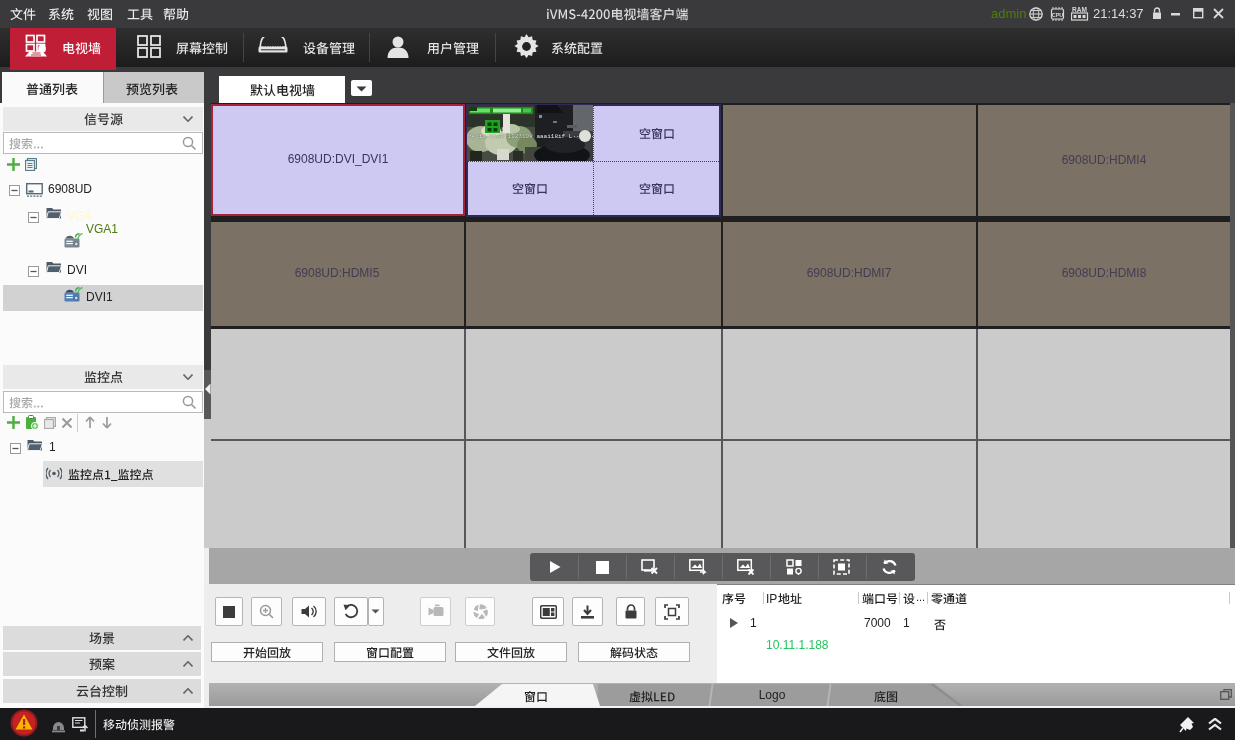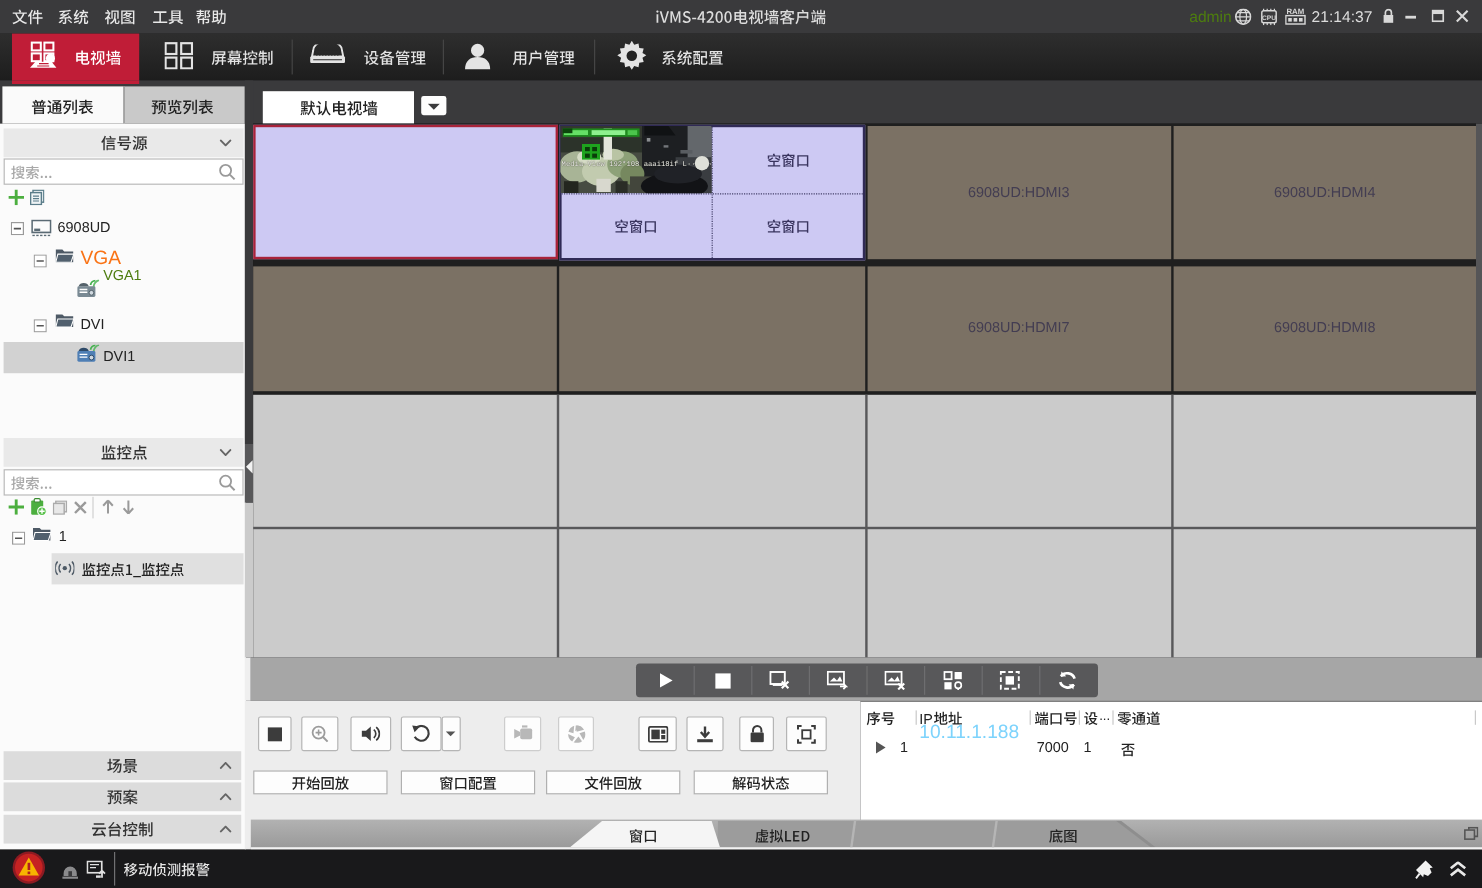--- a/index.html
+++ b/index.html
@@ -185,21 +185,21 @@
     </svg>
 <div class="lat" style="left:48px;top:183.0px;font-size:12px;line-height:12px;color:#222;">6908UD</div>
 <svg class="abs" style="left:28px;top:212px;" width="11" height="11" viewBox="0 0 11 11">
       <rect x="0.5" y="0.5" width="10" height="10" fill="#fff" stroke="#9a9a9a"></rect>
       <line x1="2.5" y1="5.5" x2="8.5" y2="5.5" stroke="#555" stroke-width="1.3"></line>
     </svg>
 <svg class="abs" style="left:46px;top:206px;" width="16" height="13" viewBox="0 0 16 13">
       <path d="M0.5 2 H6 L7.5 3.5 H15 V12.5 H0.5 Z" fill="#4e5a66"></path>
       <path d="M2.2 5.8 H15.5 L13.2 12.5 H0.5 Z" fill="#51606e" stroke="#fff" stroke-width="0.9"></path>
     </svg>
-<div class="lat" style="left:67px;top:210.0px;font-size:16px;line-height:12px;color:#f97316;">VGA</div>
+<div class="lat" style="left:67px;top:210.0px;font-size:12px;line-height:12px;color:#fef9c3;">VGA</div>
 <svg class="abs" style="left:64px;top:233px;" width="19" height="15" viewBox="0 0 19 15">
       <path d="M11.5 4.5 A4 4 0 0 1 15.5 0.8" fill="none" stroke="#44b14e" stroke-width="1.5"></path>
       <path d="M14 6 A6.5 6.5 0 0 1 18.5 0.5" fill="none" stroke="#44b14e" stroke-width="1.5" opacity="0.8"></path>
       <rect x="0.5" y="5.5" width="15" height="9" rx="1.2" fill="#7a8a94"></rect>
       <path d="M1.5 5.5 a4.5 4 0 0 1 8.5 0 z" fill="#55626b"></path>
       <line x1="2.3" y1="8.3" x2="8.8" y2="8.3" stroke="#fff" stroke-width="1.2"></line>
       <line x1="2.3" y1="10.6" x2="8.8" y2="10.6" stroke="#fff" stroke-width="1.2"></line>
       <circle cx="12.2" cy="11" r="2" fill="#cfd8df" stroke="#55626b" stroke-width="0.8"></circle>
     </svg>
 <div class="lat" style="left:86px;top:223px;font-size:12px;line-height:12px;color:#4d7c0f;">VGA1</div>
@@ -307,30 +307,31 @@
     </svg>
 <div class="abs" style="left:204px;top:419px;width:7px;height:129px;background:#cbcbcb"></div>
 <div class="abs" style="left:211px;top:103px;width:1024px;height:445px;background:#1f1f1f"></div>
 <div class="abs" style="left:1230px;top:103px;width:5px;height:445px;background:#555557"></div>
 <div class="abs" style="left:211px;top:329px;width:1019px;height:219px;background:#cbcbcb"></div>
 <div class="abs" style="left:211px;top:439px;width:1019px;height:2px;background:#58585a"></div>
 <div class="abs" style="left:464px;top:329px;width:2px;height:219px;background:#58585a"></div>
 <div class="abs" style="left:721px;top:329px;width:2px;height:219px;background:#58585a"></div>
 <div class="abs" style="left:976px;top:329px;width:2px;height:219px;background:#58585a"></div>
 <div class="abs" style="left:723px;top:105px;width:253px;height:111px;background:#7b7164"></div>
-<div class="lat" style="left:649px;top:153.5px;width:400px;text-align:center;font-size:12px;line-height:12px;color:#433d52;">6908UD:HDMI3</div>
 <div class="abs" style="left:978px;top:105px;width:252px;height:111px;background:#7b7164"></div>
 <div class="lat" style="left:904px;top:153.5px;width:400px;text-align:center;font-size:12px;line-height:12px;color:#433d52;">6908UD:HDMI4</div>
 <div class="abs" style="left:211px;top:222px;width:253px;height:104px;background:#7b7164"></div>
+<div class="lat" style="left:137px;top:267.0px;width:400px;text-align:center;font-size:12px;line-height:12px;color:#433d52;">6908UD:HDMI5</div>
 <div class="abs" style="left:466px;top:222px;width:255px;height:104px;background:#7b7164"></div>
 <div class="abs" style="left:723px;top:222px;width:253px;height:104px;background:#7b7164"></div>
 <div class="lat" style="left:649px;top:267.0px;width:400px;text-align:center;font-size:12px;line-height:12px;color:#433d52;">6908UD:HDMI7</div>
 <div class="abs" style="left:978px;top:222px;width:252px;height:104px;background:#7b7164"></div>
 <div class="lat" style="left:904px;top:267.0px;width:400px;text-align:center;font-size:12px;line-height:12px;color:#433d52;">6908UD:HDMI8</div>
 <div class="abs" style="left:211px;top:104px;width:254px;height:112px;background:#cdc9f3;border:2px solid #a8233a"></div>
+<div class="lat" style="left:138px;top:153.0px;width:400px;text-align:center;font-size:12px;line-height:12px;color:#3a3560;">6908UD:DVI_DVI1</div>
 <div class="abs" style="left:466px;top:104px;width:255px;height:113px;background:#cdc9f3;border:2px solid #302a56"></div>
 <div class="abs" style="left:468px;top:160.5px;width:251px;height:0;border-top:1.5px dotted #44406a"></div>
 <div class="abs" style="left:593px;top:106px;height:109px;width:0;border-left:1.5px dotted #44406a"></div>
 <svg style="position:absolute;left:639.0px;top:126.0px;overflow:visible" width="38" height="16" viewBox="0 -12.0 38 15.6">
       <path fill="#39345e" d="M6.6 -6.3C7.8 -5.7 9.5 -4.8 10.3 -4.2L11.1 -5.1C10.2 -5.6 8.5 -6.5 7.4 -7.1ZM4.6 -7.1C3.6 -6.3 2.3 -5.5 0.9 -5.1L1.6 -4.1C3 -4.6 4.4 -5.5 5.4 -6.4ZM0.9 -0.4V0.6H11.2V-0.4H6.6V-3.2H9.9V-4.2H2.2V-3.2H5.4V-0.4ZM5 -9.9C5.1 -9.5 5.3 -9.1 5.5 -8.7H0.8V-5.9H2V-7.7H10V-6.2H11.2V-8.7H6.9C6.7 -9.2 6.4 -9.8 6.2 -10.2Z M16.5 -8.1C15.5 -7.4 14.1 -6.8 12.9 -6.5L13.4 -5.6C14.7 -6 16.2 -6.7 17.3 -7.5ZM18.8 -7.5C20.1 -7 21.7 -6.1 22.5 -5.6L23.2 -6.3C22.4 -6.9 20.7 -7.7 19.5 -8.1ZM17.1 -6.8C16.9 -6.5 16.7 -6 16.4 -5.6H13.9V1H15V0.6H21V1H22.2V-5.6H17.6C17.8 -5.9 18.1 -6.3 18.3 -6.6ZM15 -0.2V-4.8H21V-0.2ZM16.4 -2.4C16.8 -2.3 17.2 -2.1 17.7 -1.9C17 -1.5 16.1 -1.2 15.3 -1.1C15.5 -0.9 15.7 -0.6 15.8 -0.4C16.8 -0.6 17.7 -1 18.5 -1.5C19.1 -1.2 19.6 -0.8 20 -0.6L20.6 -1.2C20.2 -1.4 19.7 -1.7 19.2 -2C19.7 -2.5 20.2 -3 20.5 -3.7L19.9 -4L19.7 -3.9H17.3C17.4 -4.1 17.5 -4.3 17.6 -4.5L16.7 -4.6C16.5 -4 16 -3.4 15.3 -2.9C15.5 -2.8 15.8 -2.6 15.9 -2.4C16.3 -2.7 16.6 -3 16.8 -3.3H19.2C19 -2.9 18.7 -2.6 18.4 -2.4C17.9 -2.6 17.4 -2.8 16.9 -3ZM17 -9.9C17.1 -9.7 17.2 -9.4 17.3 -9.2H12.9V-7.2H14V-8.3H21.9V-7.2H23.1V-9.2H18.7C18.6 -9.5 18.4 -9.9 18.2 -10.2Z M25.4 -8.9V0.7H26.6V-0.3H33.4V0.7H34.6V-8.9ZM26.6 -1.4V-7.8H33.4V-1.4Z"></path>
     </svg>
 <svg style="position:absolute;left:512.0px;top:181.0px;overflow:visible" width="38" height="16" viewBox="0 -12.0 38 15.6">
       <path fill="#39345e" d="M6.6 -6.3C7.8 -5.7 9.5 -4.8 10.3 -4.2L11.1 -5.1C10.2 -5.6 8.5 -6.5 7.4 -7.1ZM4.6 -7.1C3.6 -6.3 2.3 -5.5 0.9 -5.1L1.6 -4.1C3 -4.6 4.4 -5.5 5.4 -6.4ZM0.9 -0.4V0.6H11.2V-0.4H6.6V-3.2H9.9V-4.2H2.2V-3.2H5.4V-0.4ZM5 -9.9C5.1 -9.5 5.3 -9.1 5.5 -8.7H0.8V-5.9H2V-7.7H10V-6.2H11.2V-8.7H6.9C6.7 -9.2 6.4 -9.8 6.2 -10.2Z M16.5 -8.1C15.5 -7.4 14.1 -6.8 12.9 -6.5L13.4 -5.6C14.7 -6 16.2 -6.7 17.3 -7.5ZM18.8 -7.5C20.1 -7 21.7 -6.1 22.5 -5.6L23.2 -6.3C22.4 -6.9 20.7 -7.7 19.5 -8.1ZM17.1 -6.8C16.9 -6.5 16.7 -6 16.4 -5.6H13.9V1H15V0.6H21V1H22.2V-5.6H17.6C17.8 -5.9 18.1 -6.3 18.3 -6.6ZM15 -0.2V-4.8H21V-0.2ZM16.4 -2.4C16.8 -2.3 17.2 -2.1 17.7 -1.9C17 -1.5 16.1 -1.2 15.3 -1.1C15.5 -0.9 15.7 -0.6 15.8 -0.4C16.8 -0.6 17.7 -1 18.5 -1.5C19.1 -1.2 19.6 -0.8 20 -0.6L20.6 -1.2C20.2 -1.4 19.7 -1.7 19.2 -2C19.7 -2.5 20.2 -3 20.5 -3.7L19.9 -4L19.7 -3.9H17.3C17.4 -4.1 17.5 -4.3 17.6 -4.5L16.7 -4.6C16.5 -4 16 -3.4 15.3 -2.9C15.5 -2.8 15.8 -2.6 15.9 -2.4C16.3 -2.7 16.6 -3 16.8 -3.3H19.2C19 -2.9 18.7 -2.6 18.4 -2.4C17.9 -2.6 17.4 -2.8 16.9 -3ZM17 -9.9C17.1 -9.7 17.2 -9.4 17.3 -9.2H12.9V-7.2H14V-8.3H21.9V-7.2H23.1V-9.2H18.7C18.6 -9.5 18.4 -9.9 18.2 -10.2Z M25.4 -8.9V0.7H26.6V-0.3H33.4V0.7H34.6V-8.9ZM26.6 -1.4V-7.8H33.4V-1.4Z"></path>
     </svg>
 <svg style="position:absolute;left:639.0px;top:181.0px;overflow:visible" width="38" height="16" viewBox="0 -12.0 38 15.6">
@@ -520,39 +521,40 @@
 <div class="lat" style="left:916px;top:591.5px;font-size:11px;line-height:11px;color:#222;">...</div>
 <div class="abs" style="left:927px;top:592px;width:1px;height:12px;background:#c9c9c9"></div>
 <svg style="position:absolute;left:931.0px;top:591.0px;overflow:visible" width="38" height="16" viewBox="0 -12.0 38 15.6">
       <path fill="#222222" d="M2.3 -7V-6.4H4.9V-7ZM2.1 -5.8V-5.1H4.9V-5.8ZM7 -5.8V-5.1H9.9V-5.8ZM7 -7V-6.4H9.6V-7ZM0.8 -8.3V-6.1H1.8V-7.5H5.4V-5.7H6.5V-7.5H10.1V-6.1H11.2V-8.3H6.5V-8.9H10.4V-9.7H1.6V-8.9H5.4V-8.3ZM5.1 -3.5C5.4 -3.2 5.7 -2.9 6 -2.6H2V-1.8H8.3C7.6 -1.4 6.8 -0.9 6.1 -0.7C5.3 -0.9 4.5 -1.1 3.8 -1.3L3.3 -0.6C5 -0.2 7.2 0.6 8.3 1.1L8.7 0.3C8.4 0.1 7.9 -0 7.4 -0.2C8.4 -0.8 9.5 -1.5 10.2 -2.2L9.5 -2.7L9.3 -2.6H6.4L6.9 -3C6.6 -3.3 6.1 -3.7 5.7 -4ZM6.1 -5.5C4.8 -4.6 2.4 -3.8 0.3 -3.4C0.6 -3.1 0.8 -2.8 1 -2.5C2.6 -2.9 4.4 -3.5 5.8 -4.3C7.2 -3.6 9.4 -2.9 11 -2.6C11.2 -2.8 11.5 -3.3 11.7 -3.5C10.1 -3.7 7.9 -4.2 6.7 -4.8L7 -5Z M12.7 -9C13.4 -8.4 14.3 -7.5 14.7 -6.9L15.6 -7.7C15.1 -8.3 14.2 -9.1 13.5 -9.7ZM15.2 -5.6H12.5V-4.5H14.1V-1.4C13.6 -1.1 13 -0.6 12.4 -0L13.1 0.9C13.7 0.1 14.2 -0.6 14.7 -0.6C14.9 -0.6 15.3 -0.2 15.8 0.1C16.6 0.6 17.6 0.7 19.1 0.7C20.4 0.7 22.5 0.7 23.4 0.6C23.4 0.3 23.5 -0.2 23.7 -0.5C22.4 -0.3 20.5 -0.2 19.2 -0.2C17.8 -0.2 16.8 -0.3 16 -0.8C15.6 -1 15.4 -1.2 15.2 -1.3ZM16.4 -9.7V-8.8H21.1C20.7 -8.5 20.2 -8.2 19.8 -8C19.2 -8.2 18.6 -8.5 18.1 -8.6L17.3 -8C18 -7.8 18.7 -7.4 19.4 -7.1H16.3V-0.9H17.4V-2.8H19.2V-0.9H20.2V-2.8H22V-2C22 -1.8 21.9 -1.8 21.8 -1.8C21.6 -1.8 21.2 -1.8 20.7 -1.8C20.8 -1.5 20.9 -1.2 21 -0.9C21.8 -0.9 22.3 -0.9 22.6 -1C23 -1.2 23.1 -1.4 23.1 -1.9V-7.1H21.5L21.5 -7.1C21.3 -7.2 21 -7.4 20.7 -7.5C21.6 -8 22.4 -8.6 23 -9.2L22.4 -9.8L22.1 -9.7ZM22 -6.3V-5.4H20.2V-6.3ZM17.4 -4.6H19.2V-3.7H17.4ZM17.4 -5.4V-6.3H19.2V-5.4ZM22 -4.6V-3.7H20.2V-4.6Z M24.7 -9.1C25.3 -8.5 26 -7.6 26.4 -7.1L27.3 -7.7C26.9 -8.3 26.2 -9.1 25.5 -9.7ZM29.7 -4.4H33.3V-3.5H29.7ZM29.7 -2.8H33.3V-1.9H29.7ZM29.7 -6H33.3V-5.1H29.7ZM28.6 -6.8V-1.1H34.5V-6.8H31.6C31.8 -7.1 31.9 -7.4 32 -7.7H35.4V-8.6H33.3C33.5 -9 33.8 -9.4 34.1 -9.8L33 -10.1C32.8 -9.7 32.4 -9.1 32.1 -8.6H30L30.7 -8.9C30.5 -9.3 30.2 -9.8 29.8 -10.2L28.9 -9.8C29.2 -9.4 29.4 -9 29.6 -8.6H27.7V-7.7H30.8C30.7 -7.4 30.6 -7.1 30.6 -6.8ZM27.2 -5.8H24.6V-4.8H26.1V-1.2C25.6 -1 25 -0.6 24.4 0L25.1 0.9C25.7 0.2 26.3 -0.4 26.7 -0.4C27 -0.4 27.4 -0.1 27.9 0.2C28.8 0.6 29.8 0.8 31.3 0.8C32.4 0.8 34.5 0.7 35.3 0.7C35.3 0.3 35.5 -0.2 35.6 -0.4C34.4 -0.3 32.6 -0.2 31.3 -0.2C30 -0.2 28.9 -0.3 28.1 -0.7C27.7 -0.9 27.5 -1.1 27.2 -1.2Z"></path>
     </svg>
 <div class="abs" style="left:1229px;top:592px;width:1px;height:12px;background:#c9c9c9"></div>
 <svg class="abs" style="left:729px;top:617px;" width="10" height="12" viewBox="0 0 10 12">
       <path d="M1 1 L9 6 L1 11 Z" fill="#555"></path>
     </svg>
 <div class="lat" style="left:750px;top:617.0px;font-size:12px;line-height:12px;color:#222;">1</div>
-<div class="lat" style="left:766px;top:605px;font-size:16px;line-height:12px;color:#7dd3fc;">10.11.1.188</div>
+<div class="lat" style="left:766px;top:639px;font-size:12px;line-height:12px;color:#22c55e;">10.11.1.188</div>
 <div class="lat" style="left:864px;top:617.0px;font-size:12px;line-height:12px;color:#222;">7000</div>
 <div class="lat" style="left:903px;top:617.0px;font-size:12px;line-height:12px;color:#222;">1</div>
 <svg style="position:absolute;left:934.0px;top:617.0px;overflow:visible" width="14" height="16" viewBox="0 -12.0 14 15.6">
       <path fill="#222222" d="M7 -6.6C8.3 -6.1 9.9 -5.1 10.8 -4.4L11.6 -5.3C10.7 -5.9 9.1 -6.8 7.8 -7.4ZM2.1 -3.6V1H3.2V0.5H8.8V1H10V-3.6ZM3.2 -0.5V-2.6H8.8V-0.5ZM0.8 -9.5V-8.4H5.8C4.5 -7 2.4 -6 0.3 -5.3C0.6 -5.1 1 -4.5 1.2 -4.3C2.6 -4.8 4.1 -5.6 5.4 -6.6V-4H6.6V-7.5C6.9 -7.8 7.1 -8.1 7.4 -8.4H11.2V-9.5Z"></path>
     </svg>
 <div class="abs" style="left:209px;top:683px;width:1026px;height:25px;background:linear-gradient(#b2b2b2,#989898)"></div>
 <div class="abs" style="left:209px;top:706px;width:1026px;height:2px;background:#f2f2f2"></div>
 <div class="abs" style="left:598px;top:684px;width:365px;height:22px;background:#9c9c9c;clip-path:polygon(0 0,336px 0,365px 100%,0 100%)"></div>
 <div class="abs" style="left:930px;top:684px;width:33px;height:22px;background:#8e8e8e;clip-path:polygon(0 0,4px 0,33px 100%,29px 100%)"></div>
 <div class="abs" style="left:710px;top:684px;width:2px;height:22px;background:#b5b5b5;transform:skewX(-8deg)"></div>
 <div class="abs" style="left:828px;top:684px;width:2px;height:22px;background:#b5b5b5;transform:skewX(-8deg)"></div>
 <div class="abs" style="left:475px;top:684px;width:125px;height:22px;background:#f5f5f5;clip-path:polygon(27px 0,118px 0,125px 100%,0 100%)"></div>
 <svg style="position:absolute;left:524.0px;top:689.0px;overflow:visible" width="26" height="16" viewBox="0 -12.0 26 15.6">
       <path fill="#222222" d="M4.5 -8.1C3.5 -7.4 2.1 -6.8 0.9 -6.5L1.4 -5.6C2.7 -6 4.2 -6.7 5.3 -7.5ZM6.8 -7.5C8.1 -7 9.7 -6.1 10.5 -5.6L11.2 -6.3C10.4 -6.9 8.7 -7.7 7.5 -8.1ZM5.1 -6.8C4.9 -6.5 4.7 -6 4.4 -5.6H1.9V1H3V0.6H9V1H10.2V-5.6H5.6C5.8 -5.9 6.1 -6.3 6.3 -6.6ZM3 -0.2V-4.8H9V-0.2ZM4.4 -2.4C4.8 -2.3 5.2 -2.1 5.7 -1.9C5 -1.5 4.1 -1.2 3.3 -1.1C3.5 -0.9 3.7 -0.6 3.8 -0.4C4.8 -0.6 5.7 -1 6.5 -1.5C7.1 -1.2 7.6 -0.8 8 -0.6L8.6 -1.2C8.2 -1.4 7.7 -1.7 7.2 -2C7.7 -2.5 8.2 -3 8.5 -3.7L7.9 -4L7.7 -3.9H5.3C5.4 -4.1 5.5 -4.3 5.6 -4.5L4.7 -4.6C4.5 -4 4 -3.4 3.3 -2.9C3.5 -2.8 3.8 -2.6 3.9 -2.4C4.3 -2.7 4.6 -3 4.8 -3.3H7.2C7 -2.9 6.7 -2.6 6.4 -2.4C5.9 -2.6 5.4 -2.8 4.9 -3ZM5 -9.9C5.1 -9.7 5.2 -9.4 5.3 -9.2H0.9V-7.2H2V-8.3H9.9V-7.2H11.1V-9.2H6.7C6.6 -9.5 6.4 -9.9 6.2 -10.2Z M13.4 -8.9V0.7H14.6V-0.3H21.4V0.7H22.6V-8.9ZM14.6 -1.4V-7.8H21.4V-1.4Z"></path>
     </svg>
 <svg style="position:absolute;left:628.9px;top:689.0px;overflow:visible" width="48" height="16" viewBox="0 -12.0 48 15.6">
       <path fill="#222222" d="M2.8 -2.7C3.2 -2 3.5 -1.1 3.7 -0.6L4.6 -0.9C4.5 -1.5 4.1 -2.4 3.7 -3ZM9.5 -3.1C9.3 -2.4 8.8 -1.5 8.4 -0.9L9.2 -0.6C9.6 -1.1 10.2 -2 10.6 -2.7ZM1.5 -7.7V-4.9C1.5 -3.3 1.4 -1.1 0.4 0.4C0.7 0.5 1.2 0.8 1.4 1C2.4 -0.6 2.6 -3.1 2.6 -4.9V-6.8H5.3V-6L3.1 -5.8L3.2 -5L5.3 -5.2V-5.1C5.3 -4.1 5.7 -3.8 7.1 -3.8C7.5 -3.8 9.4 -3.8 9.8 -3.8C10.8 -3.8 11.1 -4.1 11.2 -5.1C11 -5.2 10.5 -5.3 10.3 -5.4C10.2 -4.8 10.2 -4.7 9.6 -4.7C9.2 -4.7 7.5 -4.7 7.2 -4.7C6.5 -4.7 6.4 -4.7 6.4 -5.1V-5.3L9.2 -5.5L9.1 -6.3L6.4 -6.1V-6.8H9.9C9.8 -6.4 9.7 -6.1 9.6 -5.9L10.6 -5.6C10.8 -6.1 11.1 -6.8 11.3 -7.5L10.5 -7.8L10.2 -7.7H6.4V-8.4H10.4V-9.3H6.4V-10.1H5.3V-7.7ZM7.1 -3.5V-0.2H6V-3.5H4.9V-0.2H2.3V0.8H11.2V-0.2H8.2V-3.5Z M18.1 -8.6C18.8 -7.5 19.4 -5.9 19.6 -5L20.6 -5.4C20.4 -6.4 19.7 -7.9 19.1 -9ZM13.9 -10.1V-7.8H12.5V-6.7H13.9V-4.3L12.3 -3.9L12.6 -2.8L13.9 -3.2V-0.3C13.9 -0.1 13.8 -0.1 13.7 -0.1C13.5 -0.1 13.1 -0.1 12.6 -0.1C12.7 0.2 12.9 0.7 12.9 1C13.7 1 14.2 0.9 14.5 0.8C14.8 0.6 14.9 0.3 14.9 -0.3V-3.5L16.1 -3.9L16 -4.9L14.9 -4.6V-6.7H16V-7.8H14.9V-10.1ZM21.6 -9.8C21.5 -5.1 21 -1.7 18.5 0.1C18.7 0.3 19.2 0.8 19.4 1C20.4 0.1 21.1 -1 21.6 -2.3C22.1 -1.2 22.5 -0.1 22.7 0.7L23.8 0.2C23.5 -0.9 22.8 -2.6 22.1 -3.9C22.5 -5.6 22.6 -7.5 22.7 -9.8ZM16.8 0 16.8 -0V0C17 -0.3 17.4 -0.6 20.1 -2.6C20 -2.8 19.8 -3.3 19.7 -3.6L17.9 -2.3V-9.6H16.8V-2C16.8 -1.4 16.4 -1 16.2 -0.8C16.4 -0.6 16.7 -0.2 16.8 0Z M25.2 0H30.3V-1.2H26.6V-8.8H25.2Z M31.9 0H37.2V-1.2H33.3V-4H36.5V-5.2H33.3V-7.7H37.1V-8.8H31.9Z M39.1 0H41.4C44.1 0 45.6 -1.6 45.6 -4.5C45.6 -7.3 44.1 -8.8 41.4 -8.8H39.1ZM40.5 -1.1V-7.7H41.3C43.2 -7.7 44.2 -6.7 44.2 -4.5C44.2 -2.3 43.2 -1.1 41.3 -1.1Z"></path>
     </svg>
+<div class="lat" style="left:572px;top:689.0px;width:400px;text-align:center;font-size:12px;line-height:12px;color:#222;">Logo</div>
 <svg style="position:absolute;left:874.0px;top:689.0px;overflow:visible" width="26" height="16" viewBox="0 -12.0 26 15.6">
       <path fill="#222222" d="M6.1 -2C6.5 -1.1 7 0.1 7.2 0.8L8.1 0.4C7.9 -0.3 7.4 -1.4 6.9 -2.3ZM3.5 0.9C3.7 0.7 4.1 0.6 6.3 -0.1C6.3 -0.4 6.3 -0.8 6.3 -1.1L4.7 -0.6V-3.3H7.5C8 -0.9 8.9 0.9 10.2 0.9C11 0.9 11.4 0.4 11.6 -1.3C11.3 -1.4 10.9 -1.6 10.7 -1.8C10.6 -0.7 10.5 -0.2 10.3 -0.2C9.6 -0.2 9 -1.4 8.6 -3.3H11.1V-4.3H8.4C8.3 -4.9 8.2 -5.5 8.2 -6.2C9.1 -6.3 10 -6.4 10.7 -6.6L9.9 -7.5C8.4 -7.1 5.8 -6.9 3.6 -6.9V-0.7C3.6 -0.3 3.3 -0.1 3.1 -0C3.3 0.2 3.4 0.6 3.5 0.9ZM7.3 -4.3H4.7V-5.9C5.5 -6 6.3 -6 7.1 -6.1C7.1 -5.5 7.2 -4.9 7.3 -4.3ZM5.7 -9.9C5.8 -9.6 6 -9.3 6.1 -9H1.4V-5.5C1.4 -3.8 1.3 -1.3 0.3 0.4C0.6 0.5 1.1 0.9 1.3 1.1C2.3 -0.8 2.5 -3.6 2.5 -5.5V-7.9H11.5V-9H7.4C7.2 -9.3 7 -9.8 6.7 -10.2Z M16.4 -3.3C17.4 -3.1 18.6 -2.7 19.3 -2.3L19.8 -3C19.1 -3.4 17.9 -3.8 16.9 -3.9ZM15.3 -1.8C16.9 -1.6 19 -1.1 20.1 -0.7L20.7 -1.5C19.5 -1.9 17.4 -2.3 15.8 -2.5ZM12.9 -9.6V1H14V0.5H21.9V1H23.1V-9.6ZM14 -0.5V-8.6H21.9V-0.5ZM16.9 -8.5C16.3 -7.5 15.3 -6.6 14.3 -6.1C14.5 -5.9 14.9 -5.6 15.1 -5.4C15.4 -5.6 15.7 -5.8 16 -6.1C16.3 -5.8 16.7 -5.5 17.1 -5.2C16.2 -4.8 15.1 -4.4 14.1 -4.2C14.3 -4 14.5 -3.6 14.6 -3.3C15.8 -3.6 17 -4 18.1 -4.6C19.1 -4.1 20.1 -3.7 21.2 -3.5C21.4 -3.7 21.7 -4.1 21.9 -4.3C20.9 -4.5 19.9 -4.8 19 -5.2C19.9 -5.7 20.6 -6.4 21.1 -7.2L20.5 -7.6L20.3 -7.5H17.4C17.6 -7.7 17.7 -8 17.9 -8.2ZM16.6 -6.7 19.5 -6.7C19.1 -6.3 18.6 -6 18 -5.6C17.5 -6 17 -6.3 16.6 -6.7Z"></path>
     </svg>
 <svg class="abs" style="left:1220px;top:689px;" width="12" height="11" viewBox="0 0 12 11">
       <rect x="0.7" y="2.7" width="8" height="7.6" fill="none" stroke="#555" stroke-width="1.3"></rect>
       <path d="M4 2.5 V0.7 H11.3 V8 H9" fill="none" stroke="#555" stroke-width="1.3"></path>
     </svg>
 <div class="abs" style="left:0px;top:708px;width:1235px;height:32px;background:#19191b"></div>
 <svg class="abs" style="left:10px;top:709px;" width="28" height="28" viewBox="0 0 28 28">
       <circle cx="14" cy="14" r="13.5" fill="#8e1a22"></circle>

